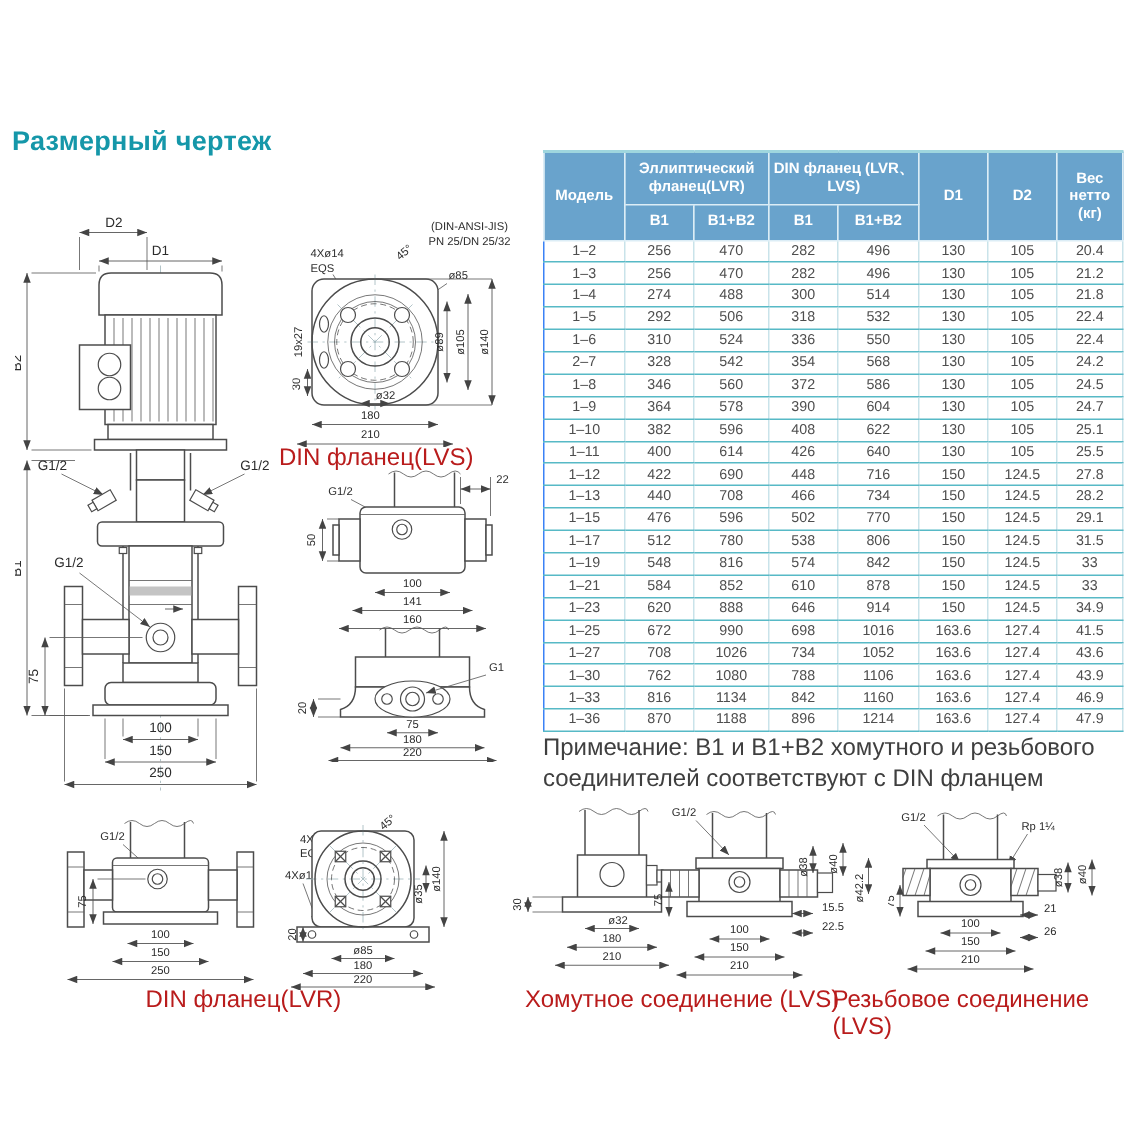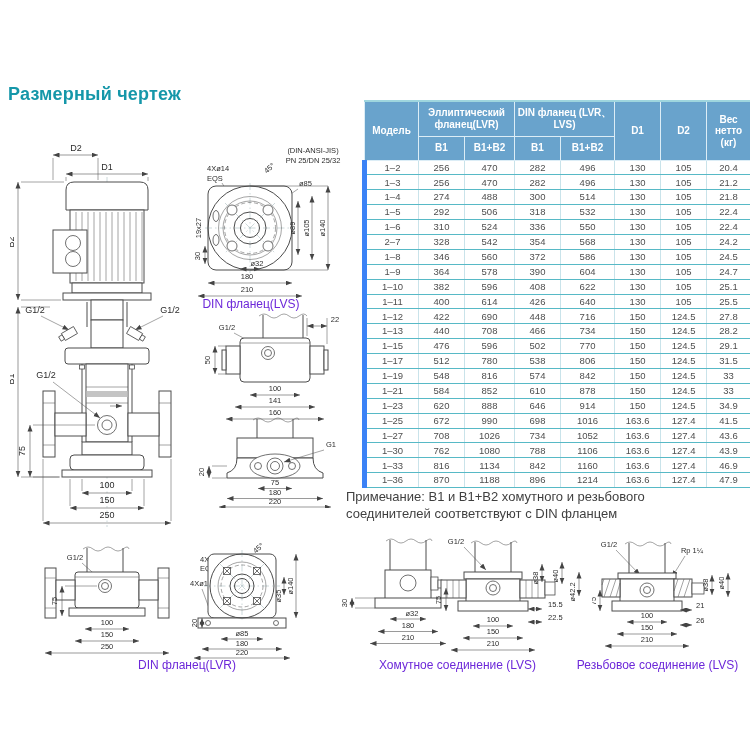--- a/index.html
+++ b/index.html
@@ -3,23 +3,23 @@
 <meta charset="utf-8">
 <style>
   html,body{margin:0;padding:0}
   body{width:750px;height:750px;background:#ffffff;font-family:"Liberation Sans",sans-serif;position:relative;overflow:hidden}
   .abs{position:absolute}
   #title{left:8px;top:84px;font-size:18px;font-weight:bold;color:#1597a9;letter-spacing:.2px}
   
   #dimtable{position:absolute;left:362px;top:100px;width:386px;border-collapse:collapse;table-layout:fixed;border-top:2px solid #9fd6de}
   #dimtable th{background:#69a3cc;color:#fff;font-size:10px;font-weight:bold;border:1px solid #dcedf6;padding:0;line-height:1.15;vertical-align:middle}
   #dimtable td{font-size:9.5px;color:#4e4e4e;text-align:center;height:13.9px;padding:0;border-right:1px solid #c9e3ea;border-bottom:1px solid #57b9c6;background:#fff;line-height:1}
-  #dimtable td:first-child{border-left:5px solid #3b82f6}
-  #note{left:346px;top:489px;width:384px;font-size:13px;color:#3f3f3f;line-height:1.3}
-  .caption{position:absolute;font-size:12px;color:#6d28d9;text-align:center}
+  #dimtable td:first-child{border-left:1px solid #3b82f6}
+  #note{left:362px;top:489px;width:384px;font-size:16px;color:#3f3f3f;line-height:1.3}
+  .caption{position:absolute;font-size:16px;color:#b91c1c;text-align:left}
   
   svg text{font-size:8px;fill:#2c2c2c}
   svg.main text{font-size:9px}
   text.sm{font-size:7.5px}
   .ln{stroke:#4c4c4c;stroke-width:1;fill:none}
   .lt{stroke:#5a5a5a;stroke-width:.55;fill:none}
   .wf{fill:#fff;stroke:#4c4c4c;stroke-width:1}
   .wf2{fill:#fff;stroke:#4c4c4c;stroke-width:.8}
   .dl{stroke:#555;stroke-width:.6;fill:none}
   .cl{stroke:#9ab0b5;stroke-width:.5;stroke-dasharray:7 3 1.5 3;fill:none}

